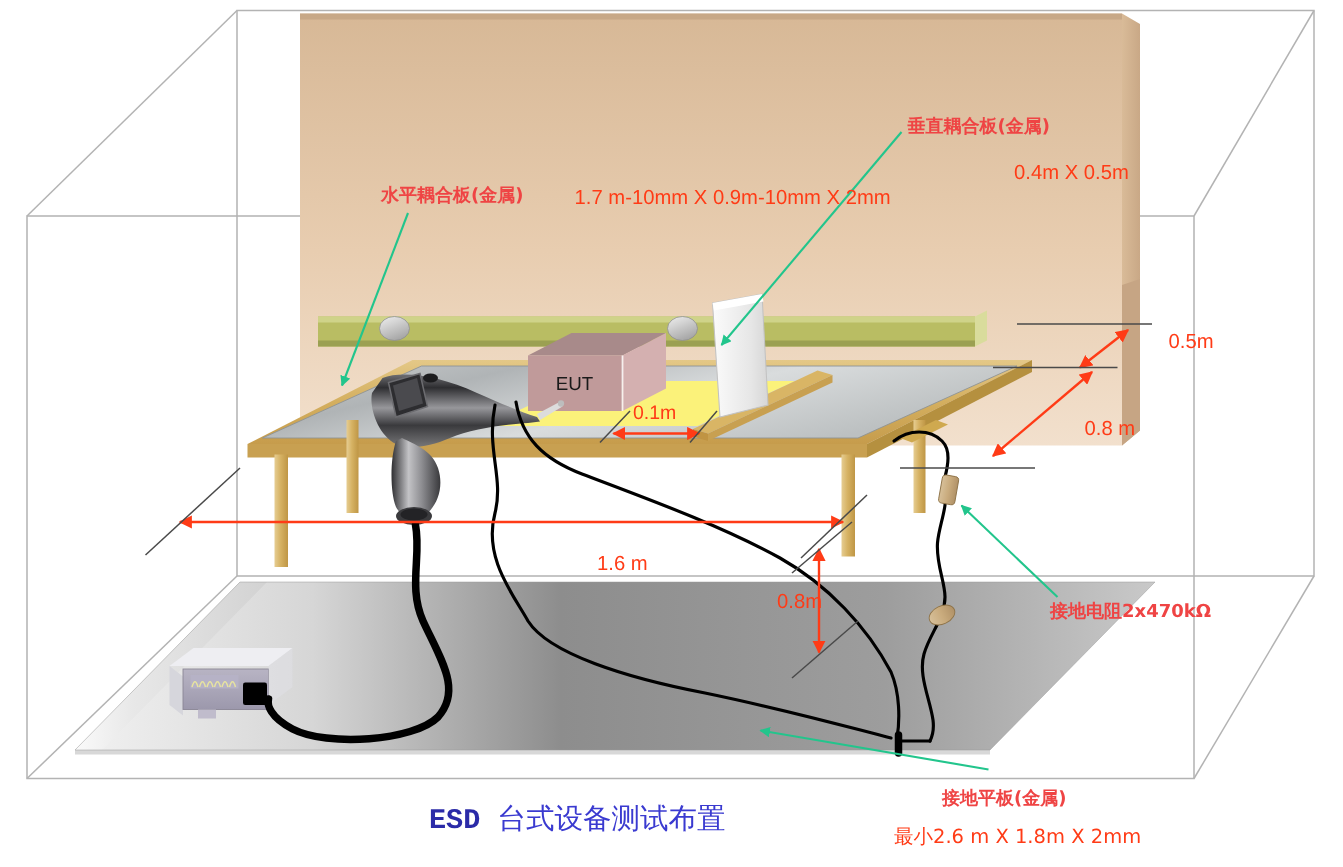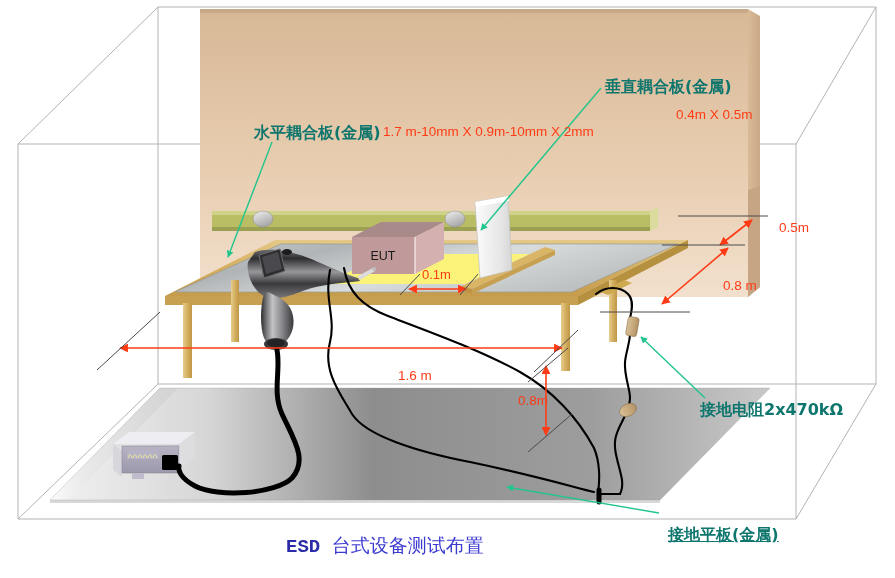--- a/index.html
+++ b/index.html
@@ -28,22 +28,22 @@
     display: block;
   }
   .lbl {
     position: absolute;
     white-space: nowrap;
     line-height: 1.1;
   }
   .lbl-cn {
     font-family: "DejaVu Sans", "Liberation Sans", sans-serif;
     font-weight: bold;
-    font-size: 16px;
-    color: #0f766e;
+    font-size: 12px;
+    color: #ef4444;
   }
   .lbl-dim {
     font-family: "Liberation Sans", sans-serif;
     font-size: 13.5px;
     color: #ff3b16;
   }
   .lbl-dim-sm {
     font-family: "Liberation Sans", sans-serif;
     font-size: 13px;
     color: #ff3b16;
@@ -374,21 +374,22 @@
   <div class="lbl lbl-dim" style="left:398px; top:369px;text-align:center;">1.6 m</div>
 
   <div class="lbl lbl-dim" style="left:485px; top:394px;margin-left:33px;">0.8m</div>
 
   <div class="lbl lbl-dim" style="left:779px; top:221px;">0.5m</div>
 
   <div class="lbl lbl-dim" style="left:723px; top:279px;">0.8 m</div>
 
   <div class="lbl lbl-cn" style="left:700px; top:401px;">接地电阻2x470kΩ</div>
 
-  <div class="lbl lbl-cn" style="left:668px; top:526px;text-decoration:underline;">接地平板(金属)</div>
-
+  <div class="lbl lbl-cn" style="left:628px; top:526px;">接地平板(金属)</div>
+
+  <div class="lbl lbl-mixed" style="left:596px; top:552px;">最小2.6 m  X  1.8m X 2mm</div>
 
   <div class="title" style="left:286px; top:533px;">
     <span>ESD</span>
     <span class="cn">台式设备测试布置</span>
   </div>
 
 </div>
 
 </body></html>

